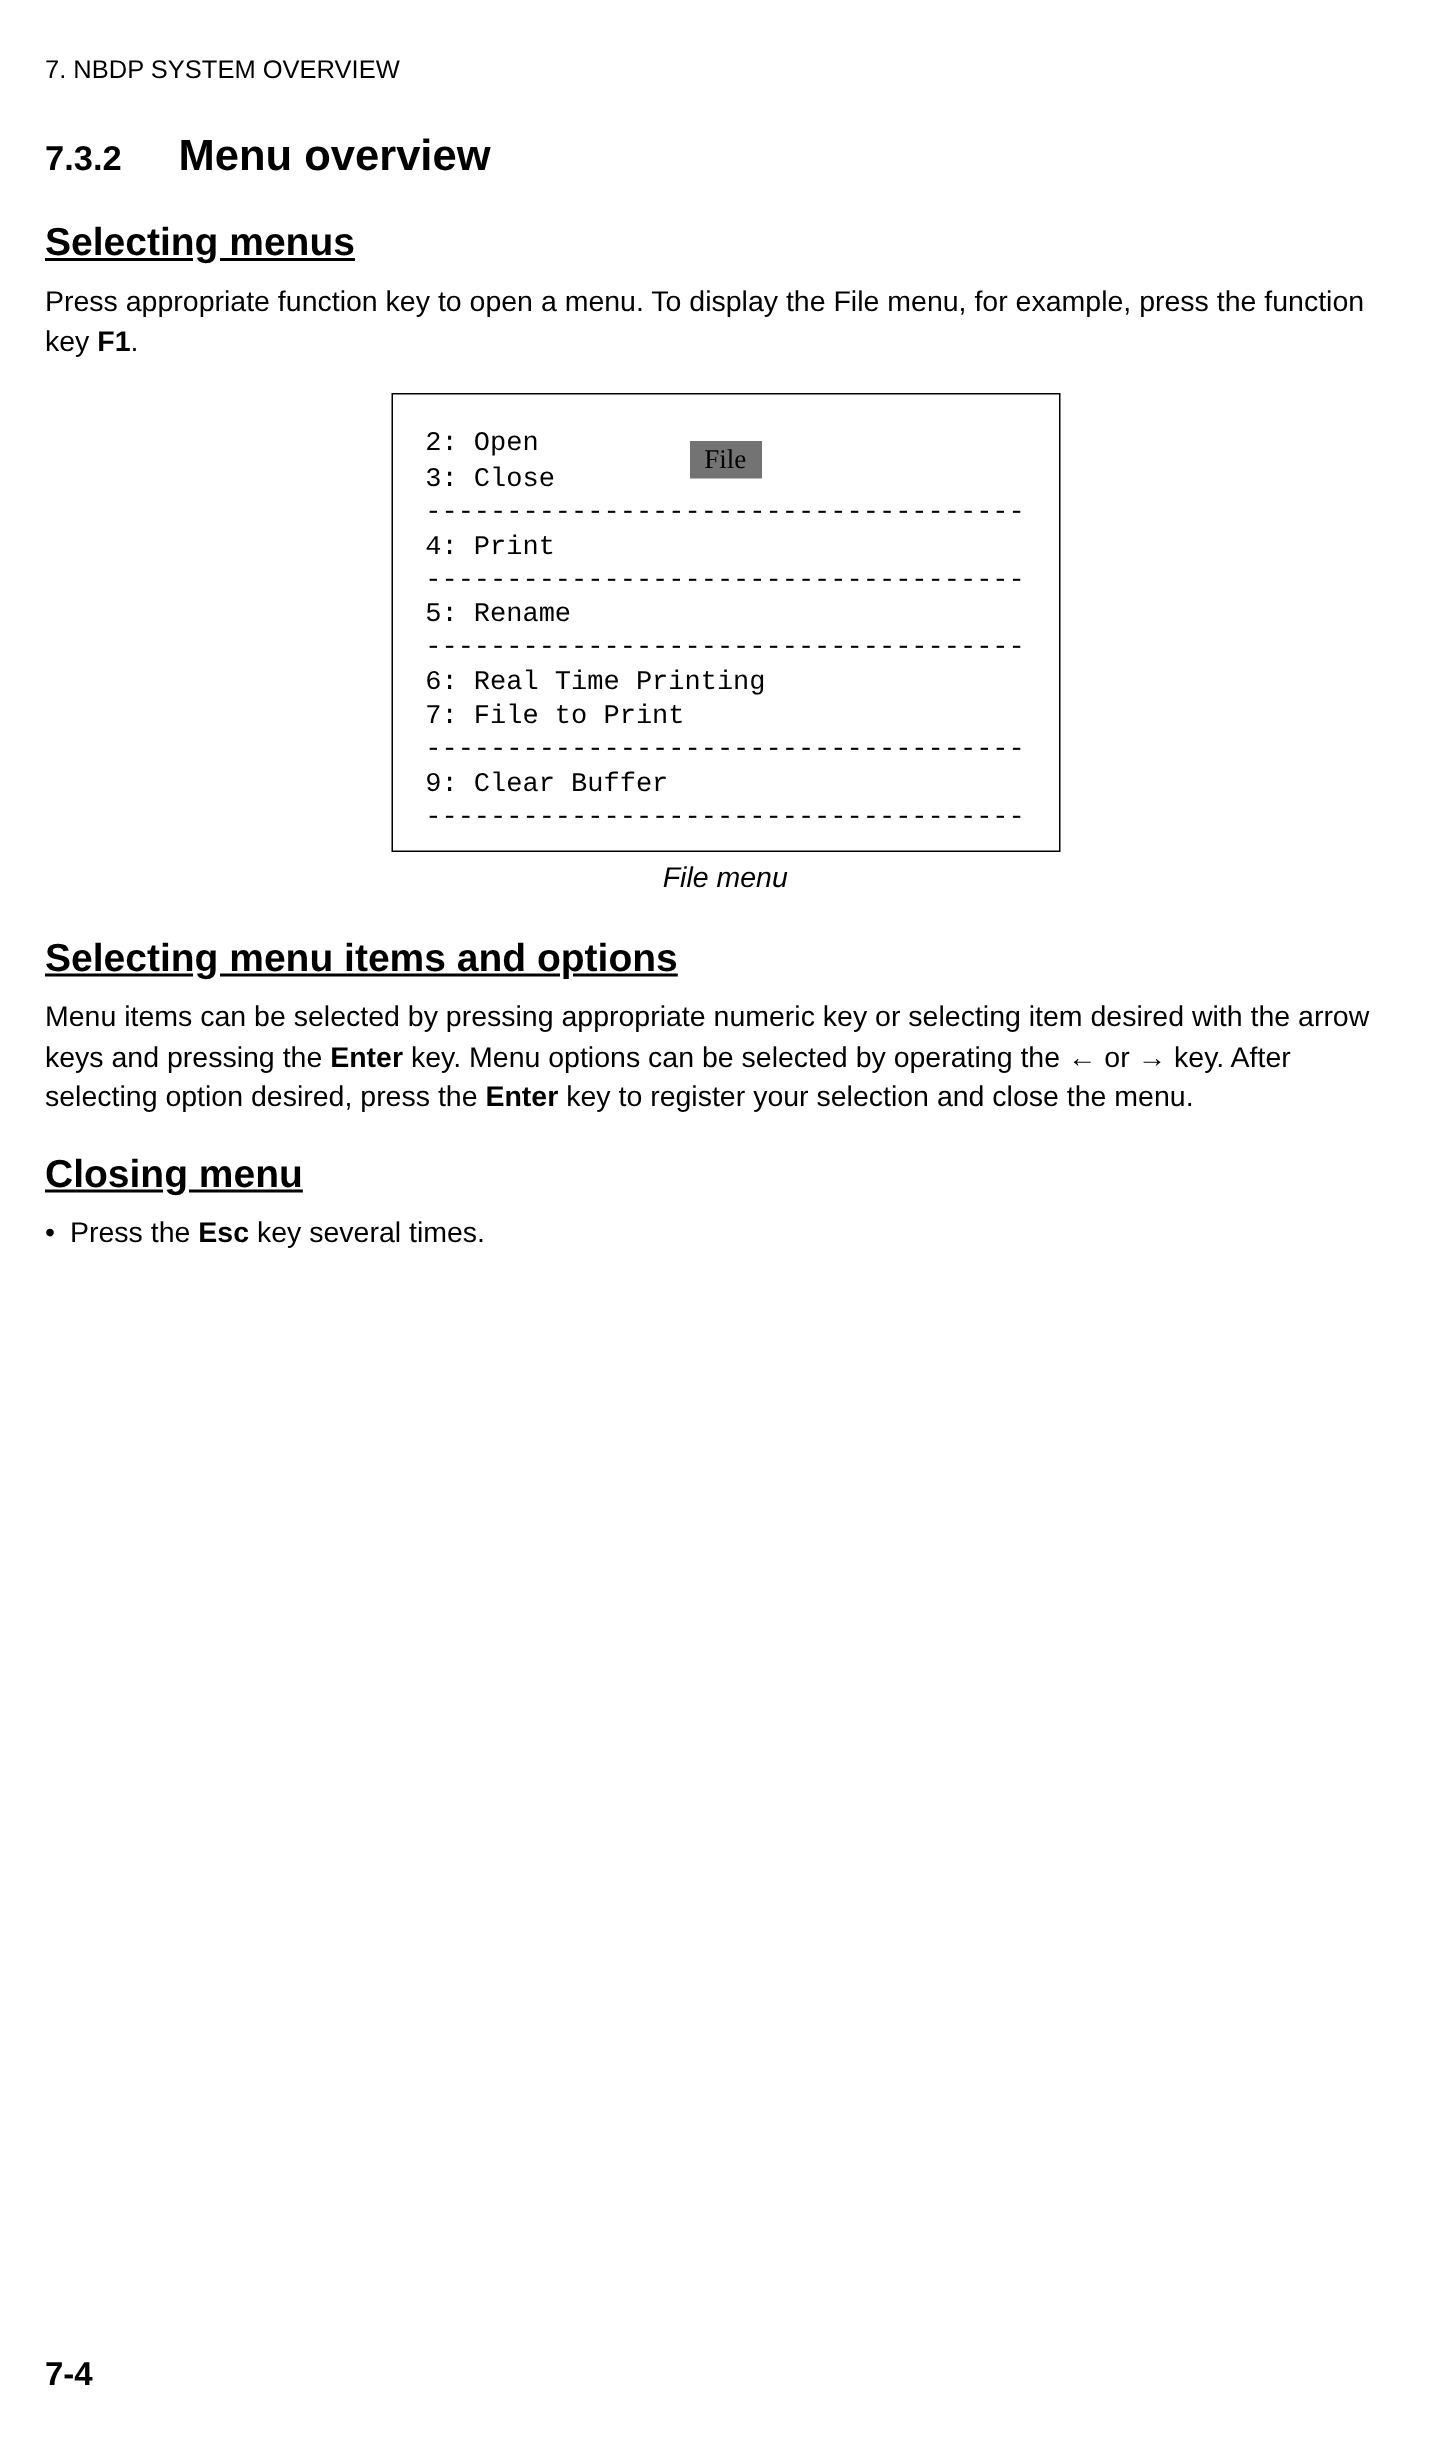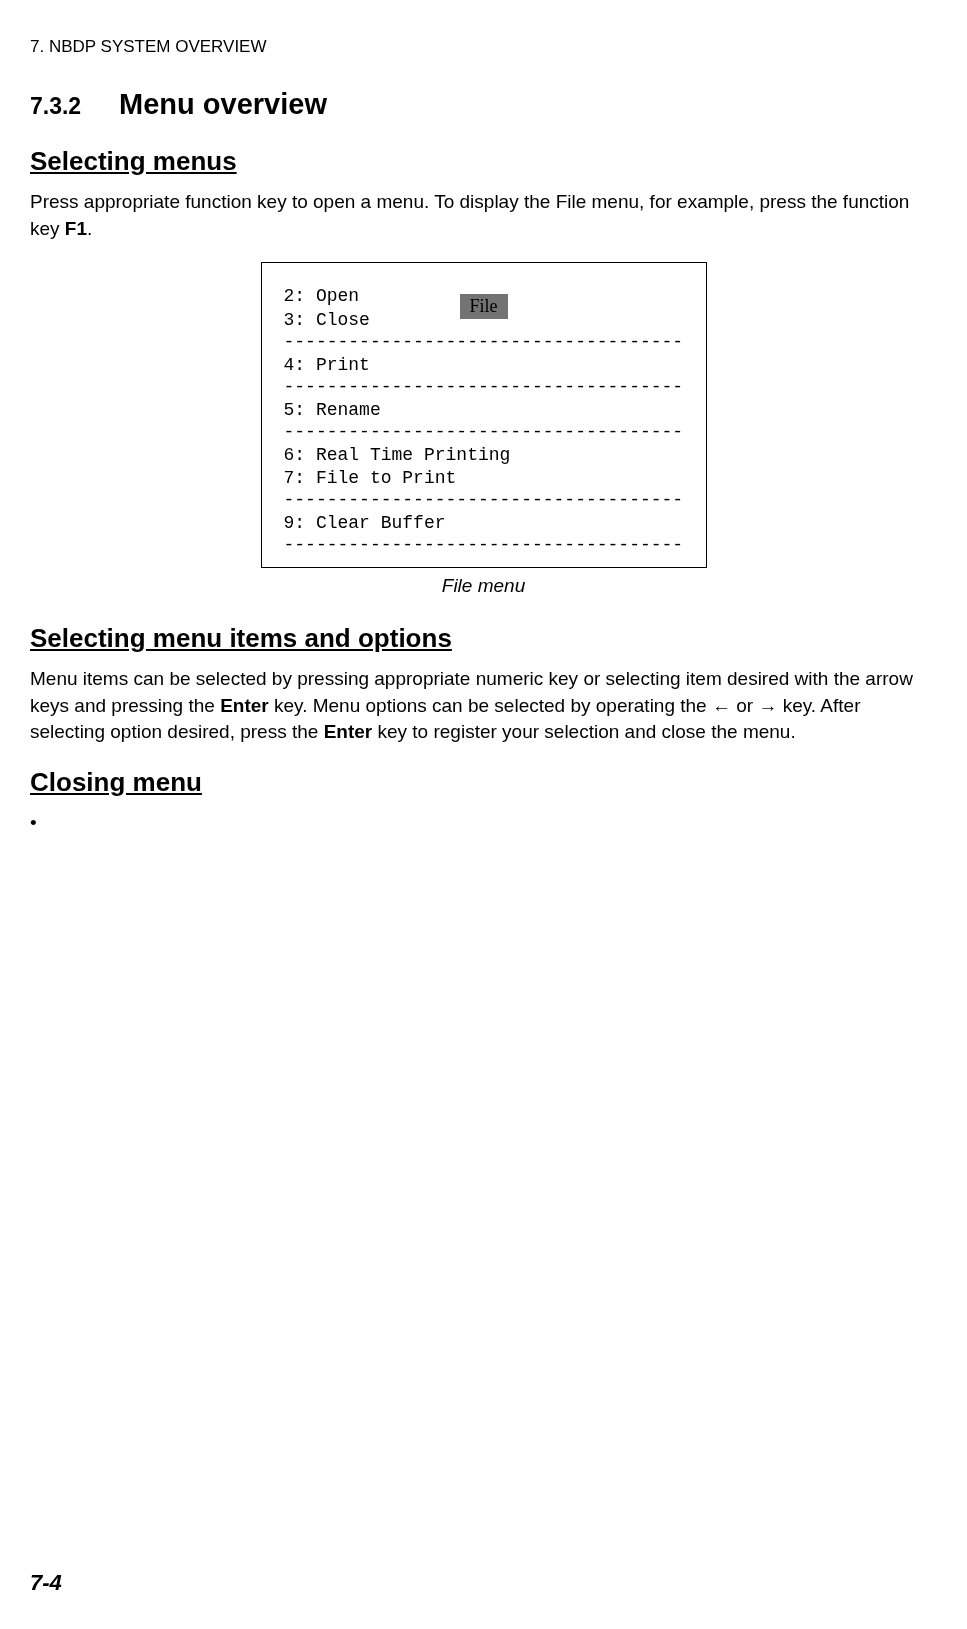--- a/index.html
+++ b/index.html
@@ -83,21 +83,20 @@
     .bullet {
       margin-right: 10px;
       font-size: 19px;
     }
     .page-number {
       position: fixed;
       bottom: 30px;
       left: 30px;
       font-weight: bold;
       font-size: 22px;
-      font-style: italic;
     }
   </style>
 </head>
 <body>
 
 <div class="page-header">7. NBDP SYSTEM OVERVIEW</div>
 
 <h2 class="section">
   <span class="section-number">7.3.2</span>
   <span class="section-title">Menu overview</span>
@@ -132,15 +131,18 @@
 <div class="subhead">Selecting menu items and options</div>
 
 <div class="body-text">
   <span>Menu items can be selected by pressing appropriate numeric key or selecting item desired with the arrow keys and pressing the </span><b>Enter</b><span> key. Menu options can be selected by operating the ← or → key. After selecting option desired, press the </span><b>Enter</b><span> key to register your selection and close the menu.</span>
 </div>
 
 <div class="subhead">Closing menu</div>
 
 <div class="bullet-row">
   <span class="bullet">•</span>
+  <span>
+    <span>Press the </span><b>Esc</b><span> key several times.</span>
+  </span>
 </div>
 
 <div class="page-number">7-4</div>
 
 </body></html>

